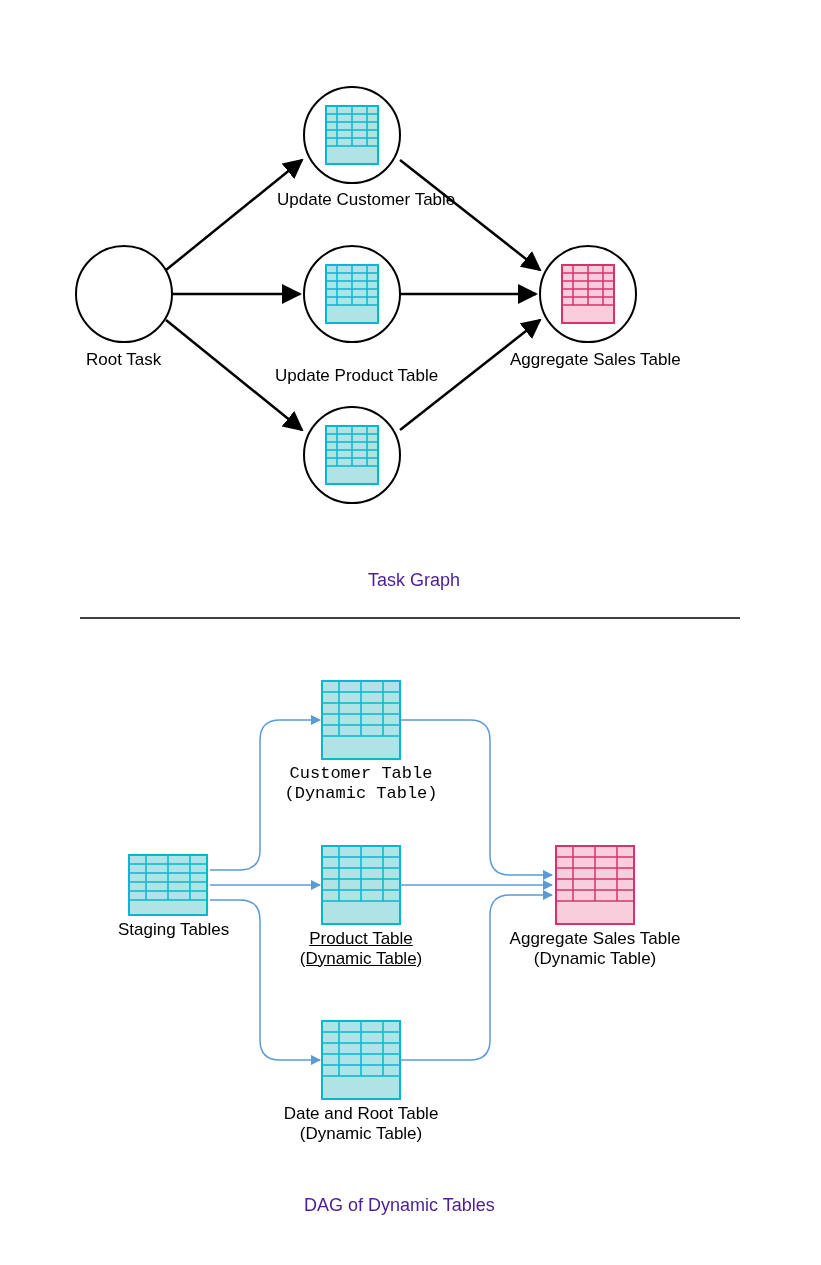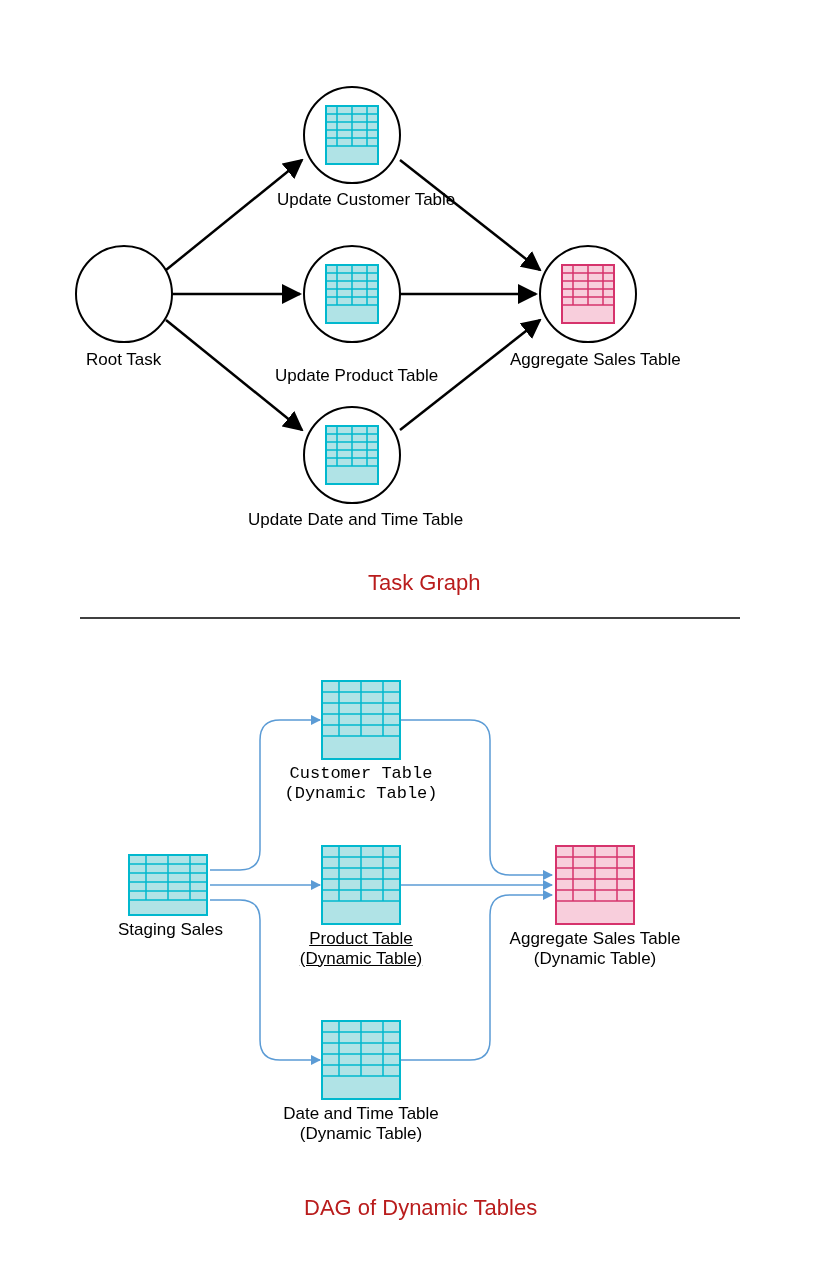--- a/index.html
+++ b/index.html
@@ -17,22 +17,22 @@
   }
   .label {
     position: absolute;
     font-size: 17px;
     text-align: center;
     white-space: pre;
     line-height: 1.15;
   }
   .title-blue {
     position: absolute;
-    font-size: 22px;
-    color: #b91c1c;
+    font-size: 18px;
+    color: #4c1d95;
     text-align: center;
     white-space: nowrap;
   }
   svg {
     position: absolute;
     left: 0;
     top: 0;
   }
 </style>
 </head>
@@ -189,30 +189,29 @@
   <line x1="1" y1="45" x2="79" y2="45" stroke="#d6336c" stroke-width="1.5"></line>
   <line x1="1" y1="56" x2="79" y2="56" stroke="#d6336c" stroke-width="1.5"></line>
   <line x1="18" y1="1" x2="18" y2="56" stroke="#d6336c" stroke-width="1.5"></line>
   <line x1="40" y1="1" x2="40" y2="56" stroke="#d6336c" stroke-width="1.5"></line>
   <line x1="62" y1="1" x2="62" y2="56" stroke="#d6336c" stroke-width="1.5"></line>
 </svg>
 
 <div class="label" style="left:86px; top:350px;">Root Task</div>
 <div class="label" style="left:277px; top:190px;">Update Customer Table</div>
 <div class="label" style="left:275px; top:350px;margin-top:16px;">Update Product Table</div>
-<div class="label" style="left:248px; top:510px;">Update Date and Time Table</div>
 <div class="label" style="left:510px; top:350px;">Aggregate Sales Table</div>
 
 <div class="title-blue" style="left:368px; top:570px;">Task Graph</div>
 
-<div class="label" style="left:118px; top:920px;">Staging Sales</div>
+<div class="label" style="left:118px; top:920px;">Staging Tables</div>
 <div class="label" style="left:300px; top:764px; transform:translateX(-50%); left:361px;font-family:Liberation Mono, monospace;">Customer Table
 (Dynamic Table)</div>
 <div class="label" style="left:361px; top:929px; transform:translateX(-50%);text-decoration:underline;">Product Table
 (Dynamic Table)</div>
-<div class="label" style="left:361px; top:1104px; transform:translateX(-50%);">Date and Time Table
+<div class="label" style="left:361px; top:1104px; transform:translateX(-50%);">Date and Root Table
 (Dynamic Table)</div>
 <div class="label" style="left:595px; top:929px; transform:translateX(-50%);">Aggregate Sales Table
 (Dynamic Table)</div>
 
 <div class="title-blue" style="left:304px; top:1195px;">DAG of Dynamic Tables</div>
 
 </div>
 
 </body></html>

